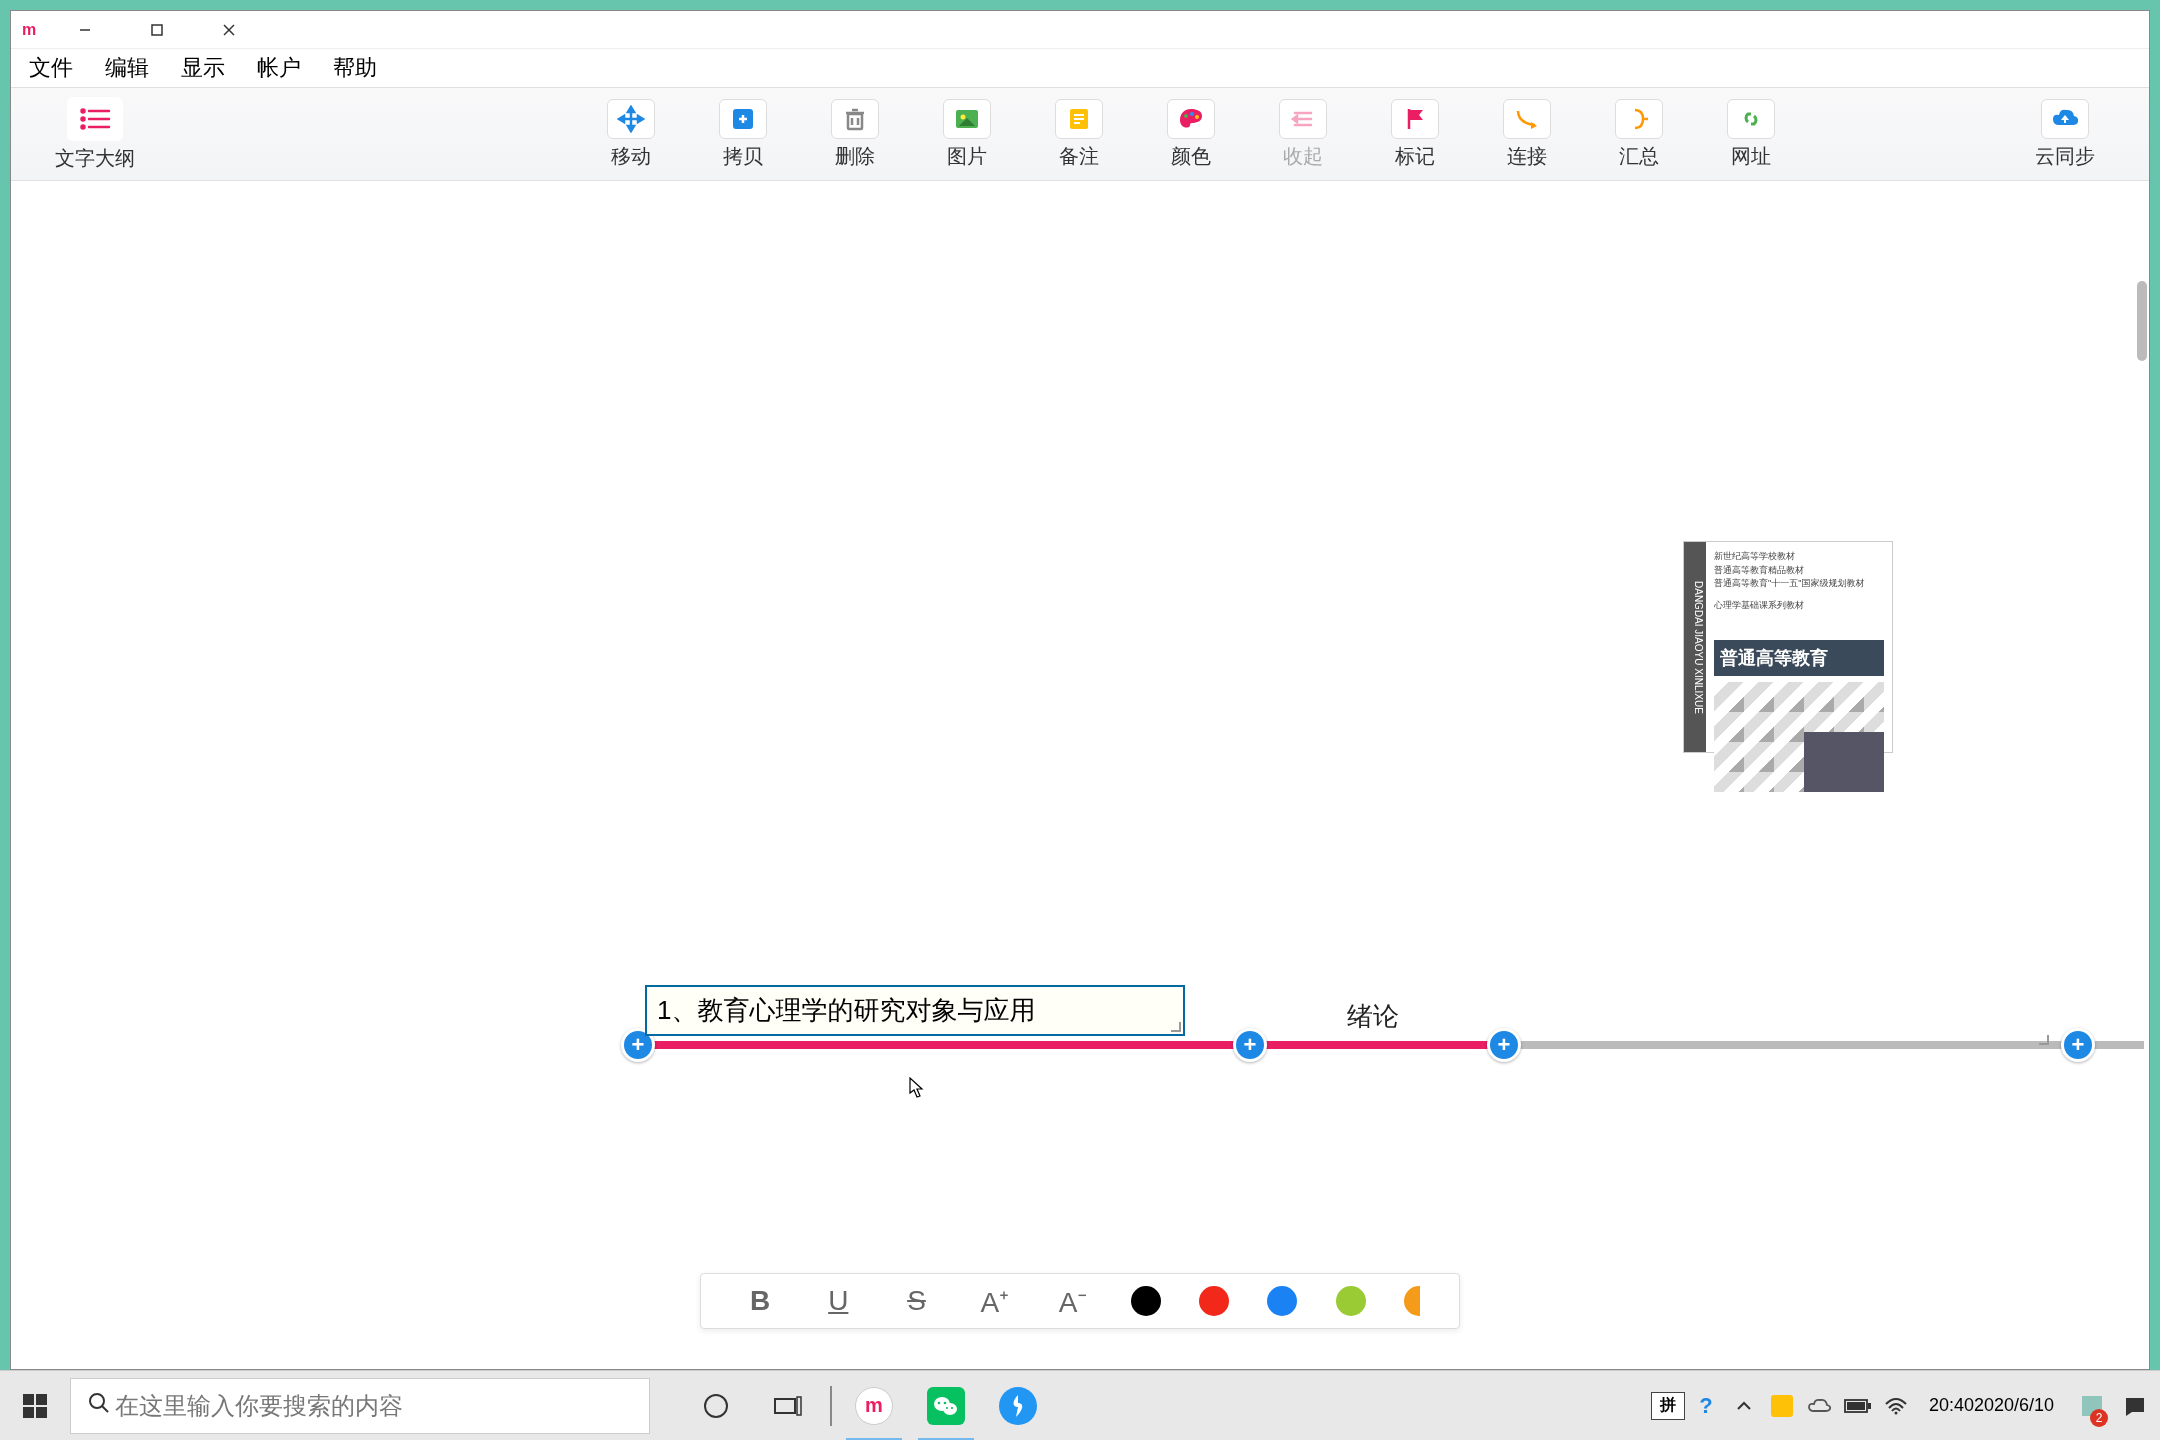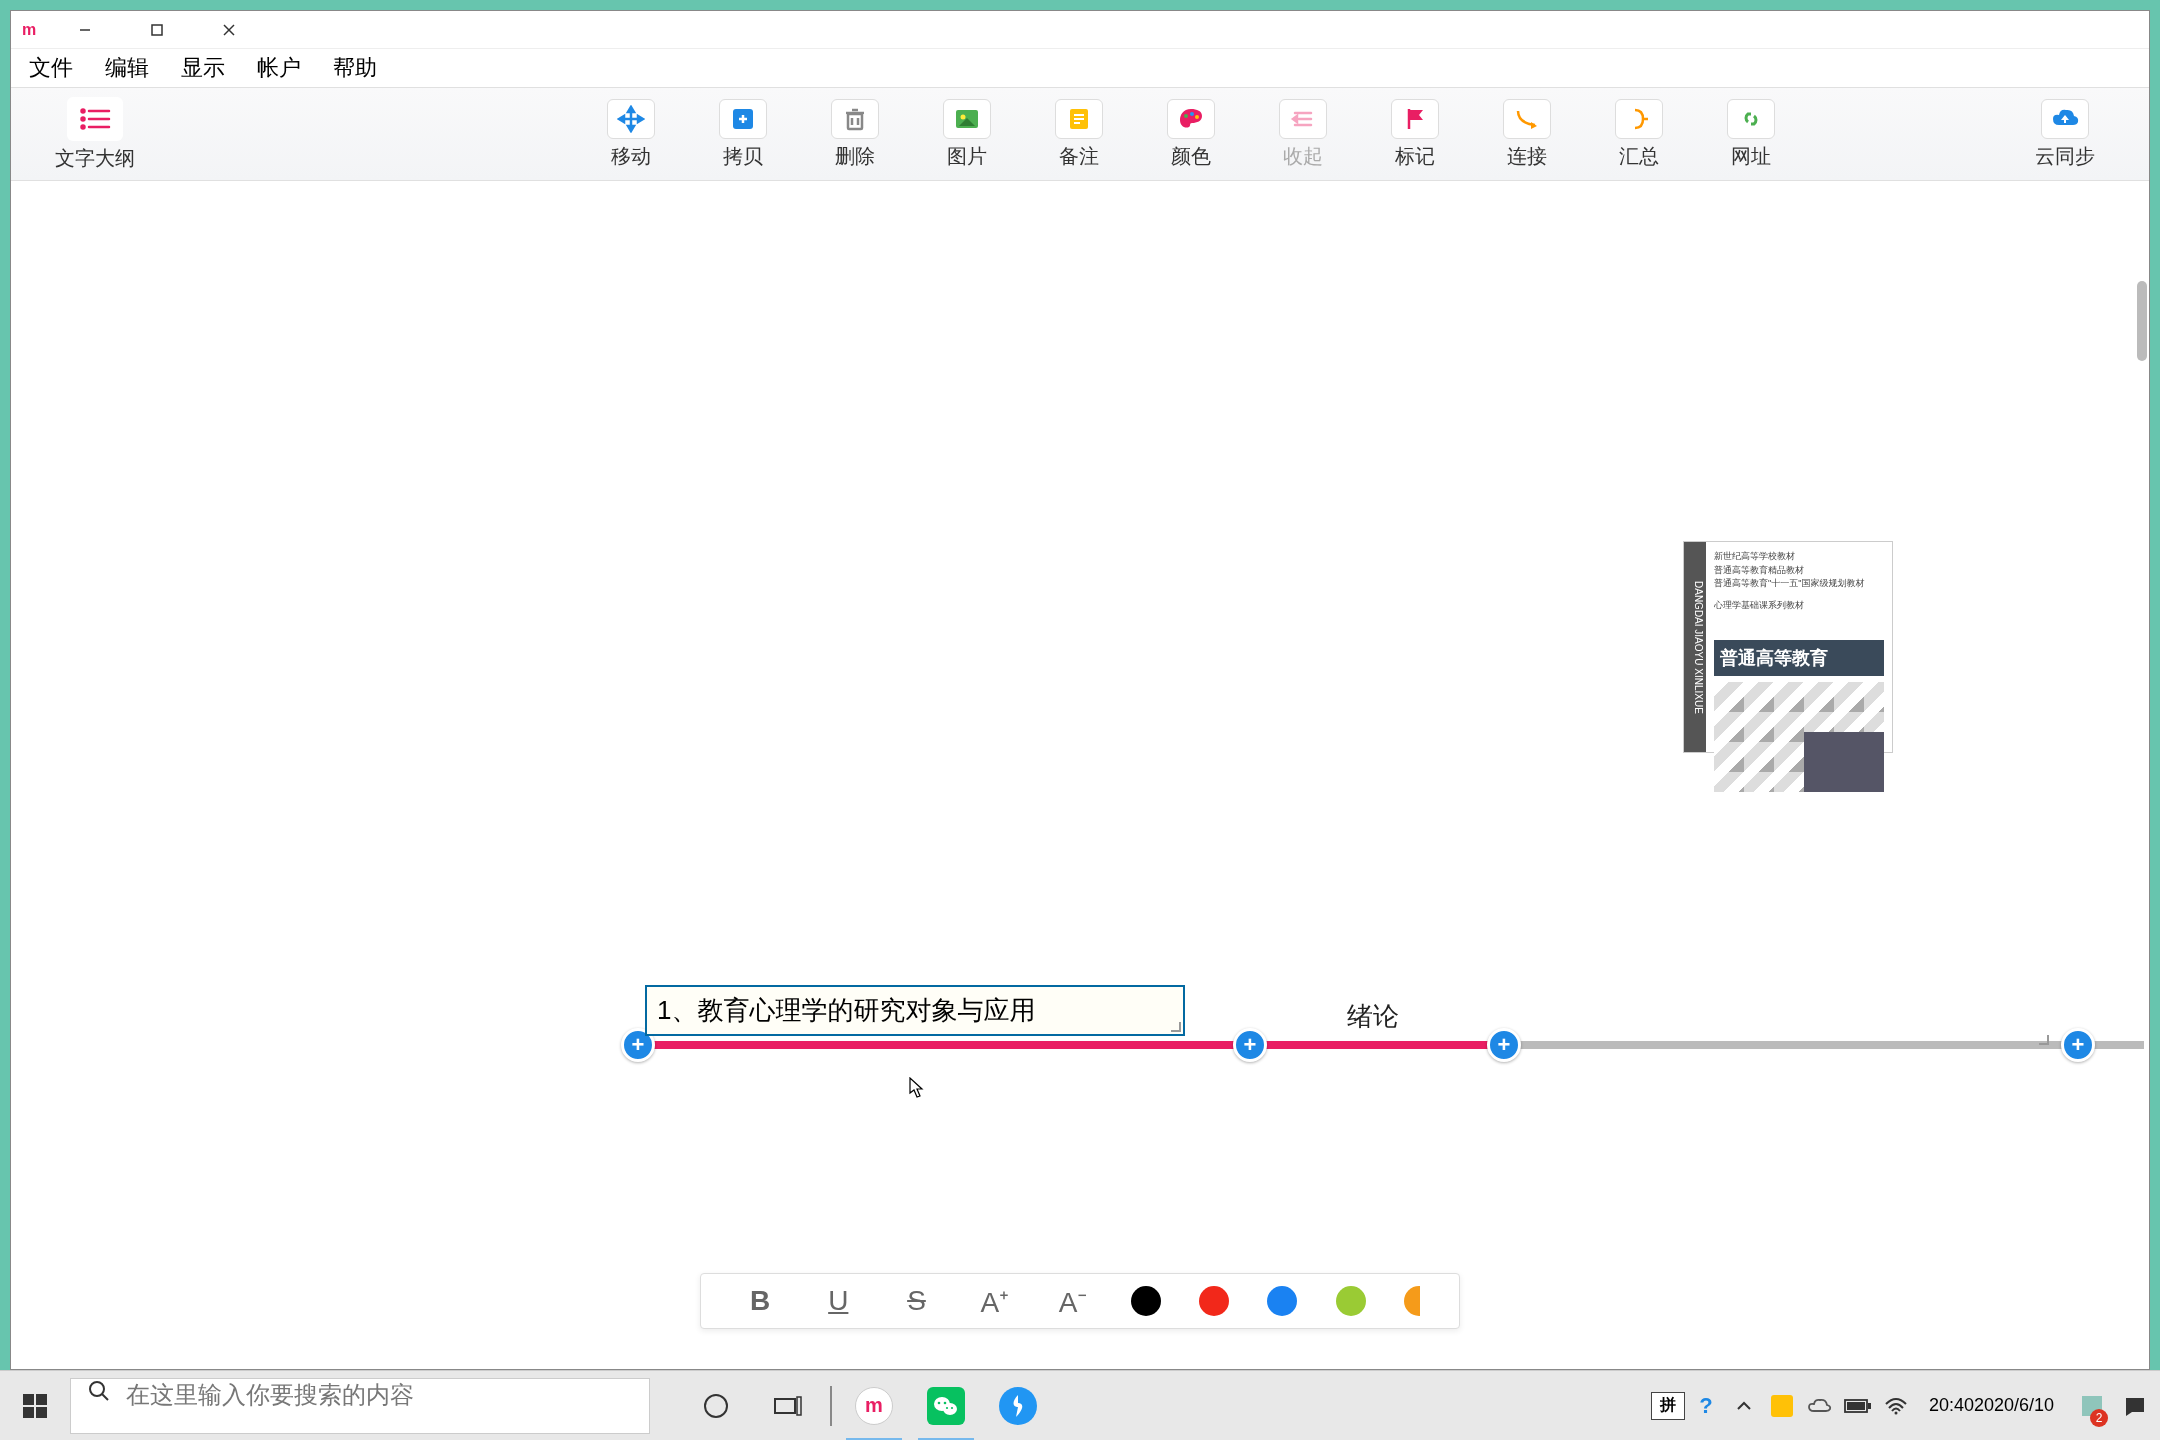--- a/index.html
+++ b/index.html
@@ -35,21 +35,21 @@
 .book-title-band{margin-top:28px;background:#3a4a5a;color:#fff;padding:6px;font-size:18px;font-weight:bold;}
 .book-pattern{margin-top:6px;height:110px;background:linear-gradient(135deg,#fff 25%,#ddd 25%,#ddd 50%,#fff 50%,#fff 75%,#aaa 75%);background-size:30px 30px;position:relative;}
 .book-pattern::after{content:"";position:absolute;right:0;bottom:0;width:80px;height:60px;background:#556;}
 .cursor-arrow{position:absolute;width:16px;height:22px;}
 .fmt-bar{position:absolute;left:50%;transform:translateX(-50%);bottom:40px;width:760px;height:56px;background:#fff;border:1px solid #ddd;border-radius:4px;display:flex;align-items:center;justify-content:space-around;padding:0 20px;box-shadow:0 2px 6px rgba(0,0,0,0.08);}
 .fmt-item{width:40px;height:40px;display:flex;align-items:center;justify-content:center;cursor:pointer;font-size:28px;color:#666;}
 .color-dot{width:30px;height:30px;border-radius:50%;cursor:pointer;}
 .scrollbar-v{position:absolute;right:2px;top:100px;width:10px;height:80px;background:#bbb;border-radius:5px;}
 .taskbar{position:absolute;bottom:0;left:0;right:0;height:70px;background:#e8e8e8;display:flex;align-items:center;border-top:1px solid #ccc;}
 .start-btn{width:70px;height:70px;display:flex;align-items:center;justify-content:center;cursor:pointer;}
-.search-box{width:580px;height:56px;background:#fff;border:1px solid #ccc;display:flex;padding:0 16px;gap:15px;margin-right:10px;}
+.search-box{width:580px;height:56px;background:#fff;border:1px solid #ccc;display:flex;align-items:center;padding:0 16px;gap:4px;margin-right:10px;}
 .search-box .srch-icon{font-size:22px;color:#555;}
 .search-box .srch-text{font-size:24px;color:#777;}
 .task-icons{display:flex;align-items:center;height:100%;margin-left:20px;gap:0;}
 .task-icon{width:72px;height:70px;display:flex;align-items:center;justify-content:center;cursor:pointer;position:relative;}
 .task-icon.active::after{content:"";position:absolute;bottom:0;left:8px;right:8px;height:3px;background:#76b9ed;}
 .tray{margin-left:auto;display:flex;align-items:center;height:100%;padding-right:8px;gap:4px;}
 .tray-icon{width:34px;height:70px;display:flex;align-items:center;justify-content:center;cursor:pointer;font-size:18px;}
 .ime-box{width:34px;height:28px;border:1px solid #444;background:#fff;display:flex;align-items:center;justify-content:center;font-size:16px;font-weight:bold;}
 .clock{display:flex;flex-direction:row;align-items:center;justify-content:center;padding:0 12px;font-size:18px;line-height:1.3;}
 .notif-badge{position:relative;}

